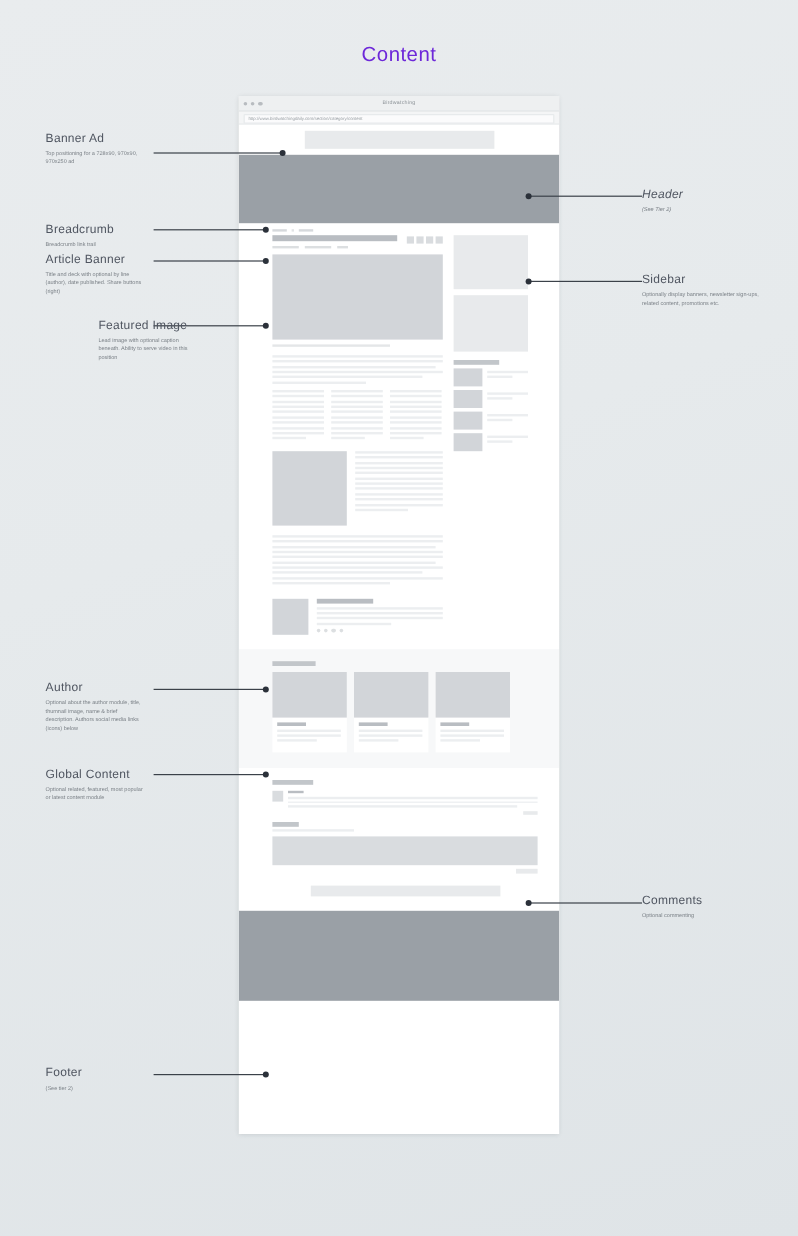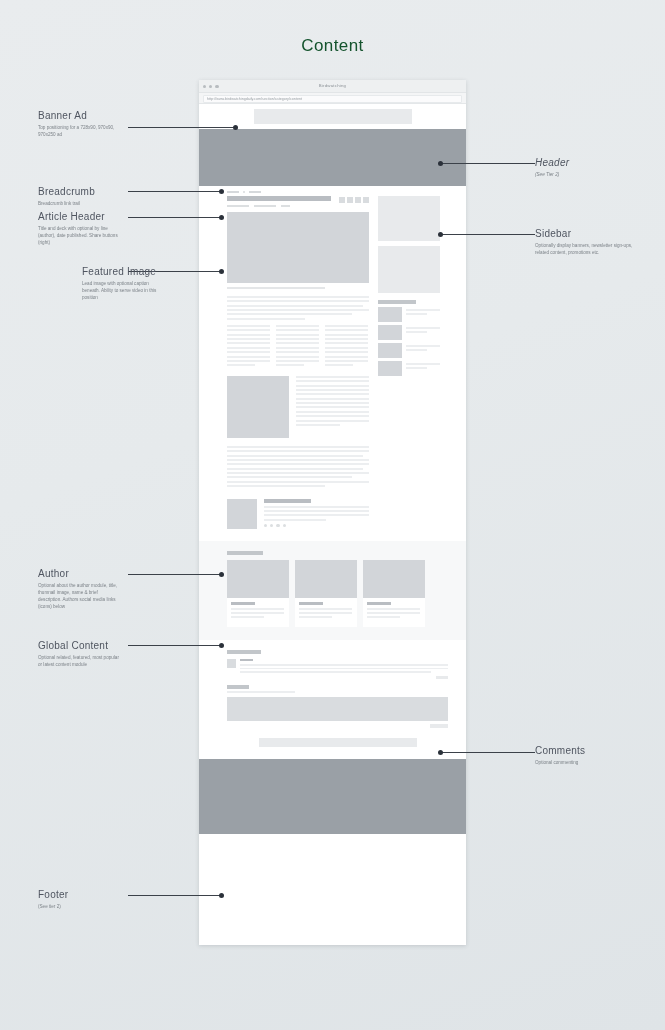--- a/index.html
+++ b/index.html
@@ -7,21 +7,21 @@
     width: 665px; height: 1030px;
     font-family: "Liberation Sans", sans-serif;
     background: linear-gradient(160deg, #e9ecee 0%, #e6eaec 40%, #dfe4e7 100%);
     overflow: hidden;
   }
   #root { position: relative; width: 665px; height: 1030px; }
 
   
   .page-title {
     position: absolute; top: 36px; left: 0; width: 665px;
-    text-align: center; font-size: 17px; color: #14532d;
+    text-align: center; font-size: 17px; color: #6d28d9;
     letter-spacing: .4px; font-weight: 400;
   }
 
   
   .browser {
     position: absolute; left: 199px; top: 80px;
     width: 267px; height: 865px;
     background: #ffffff;
     box-shadow: 0 1px 4px rgba(60,70,80,.18);
     overflow: hidden;
@@ -439,21 +439,21 @@
     <div class="anno-title">Banner Ad</div>
     <div class="anno-desc">Top positioning for a 728x90, 970x90, 970x250 ad</div>
   </div>
 
   <div class="anno" style="left:38px; top:186px; width:88px;">
     <div class="anno-title">Breadcrumb</div>
     <div class="anno-desc">Breadcrumb link trail</div>
   </div>
 
   <div class="anno" style="left:38px; top:211px; width:84px;">
-    <div class="anno-title">Article Header</div>
+    <div class="anno-title">Article Banner</div>
     <div class="anno-desc">Title and deck with optional by line (author), date published. Share buttons (right)</div>
   </div>
 
   <div class="anno" style="left:38px; top:266px; width:84px;margin-left:44px;">
     <div class="anno-title">Featured Image</div>
     <div class="anno-desc">Lead image with optional caption beneath. Ability to serve video in this position</div>
   </div>
 
   <div class="anno" style="left:38px; top:568px; width:84px;">
     <div class="anno-title">Author</div>

